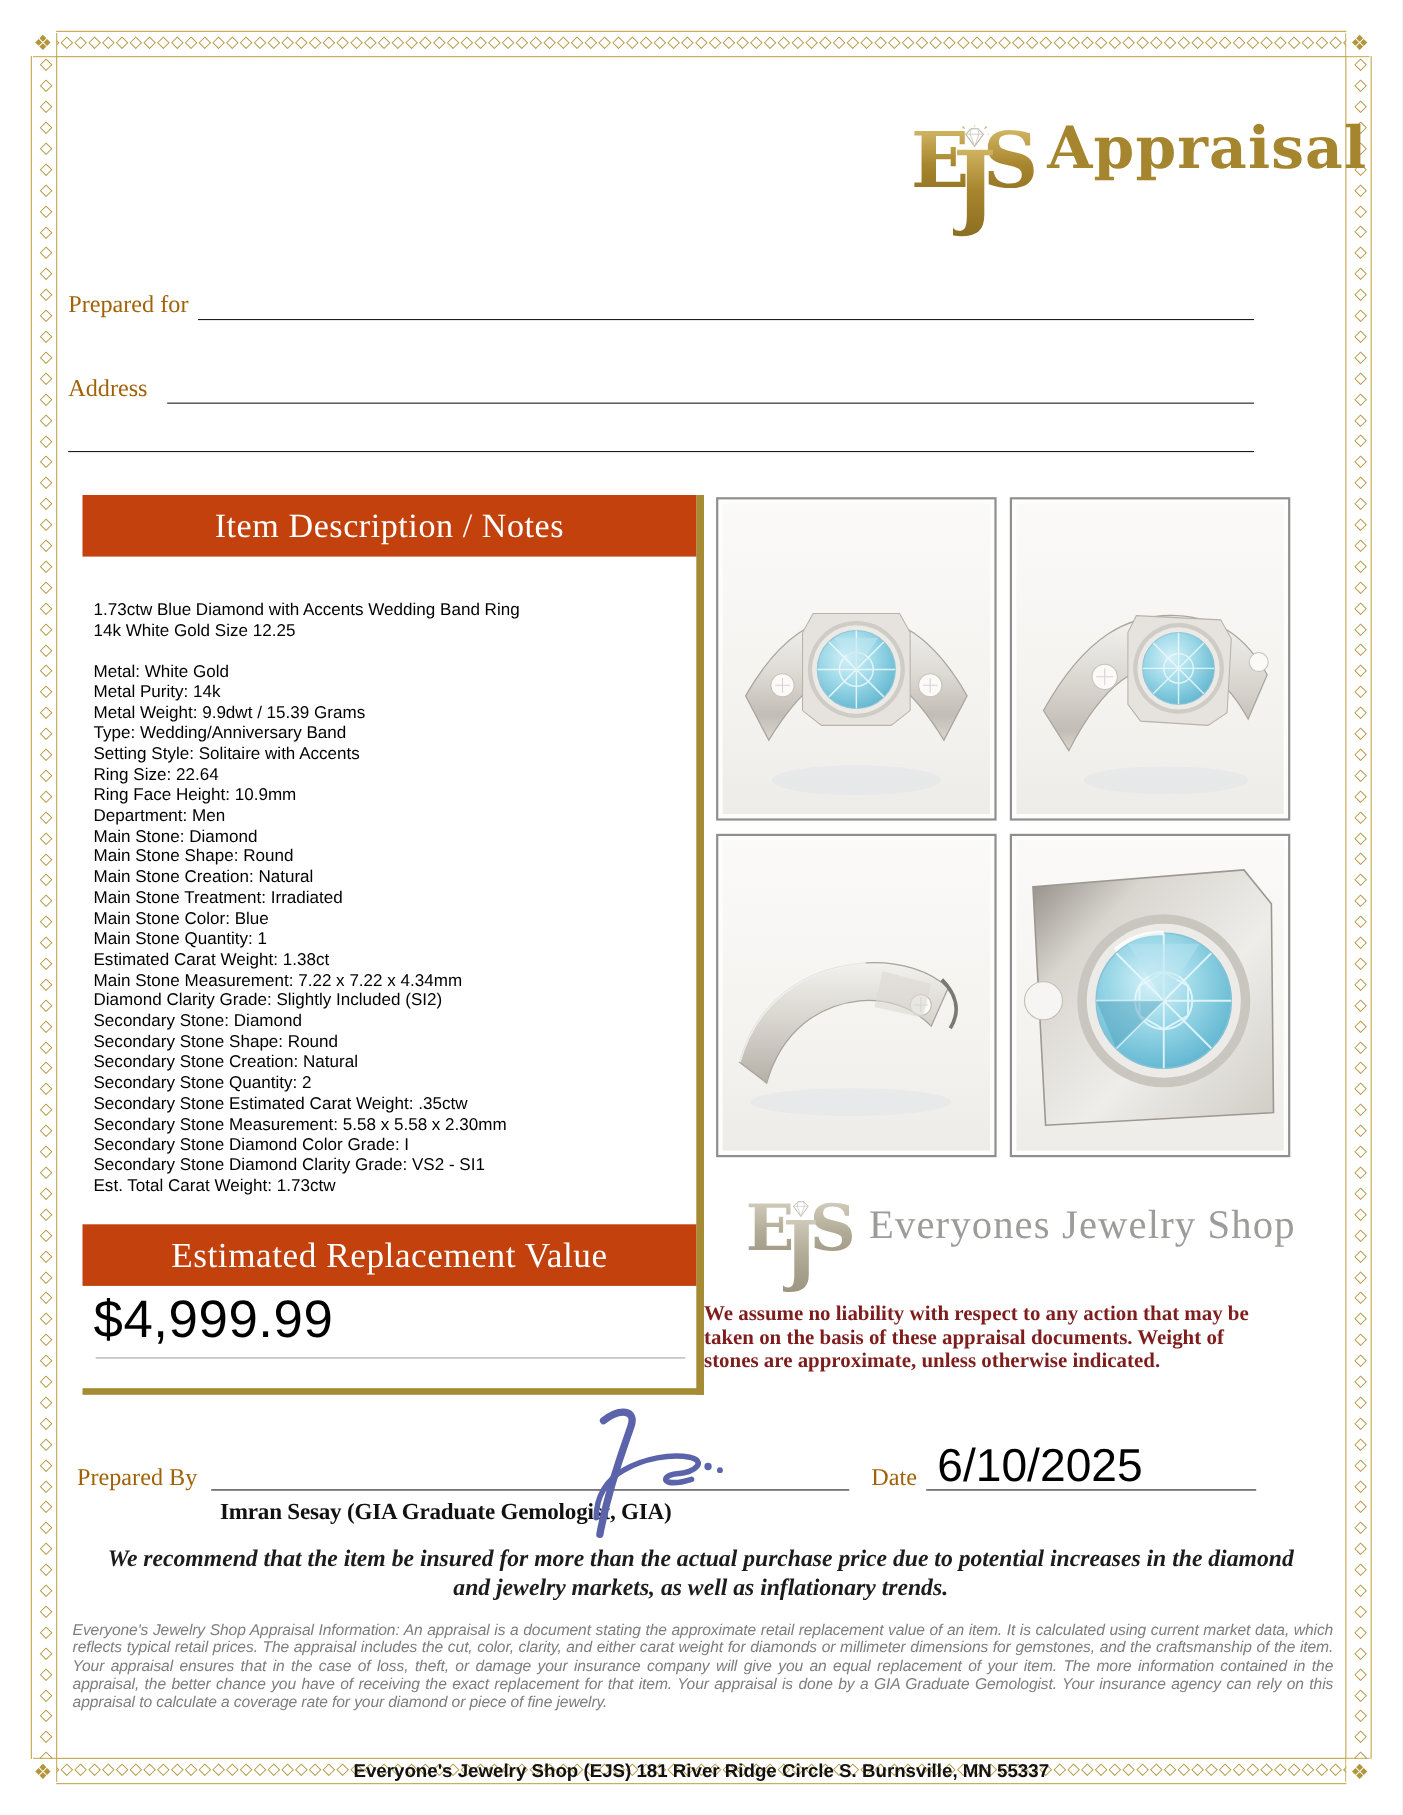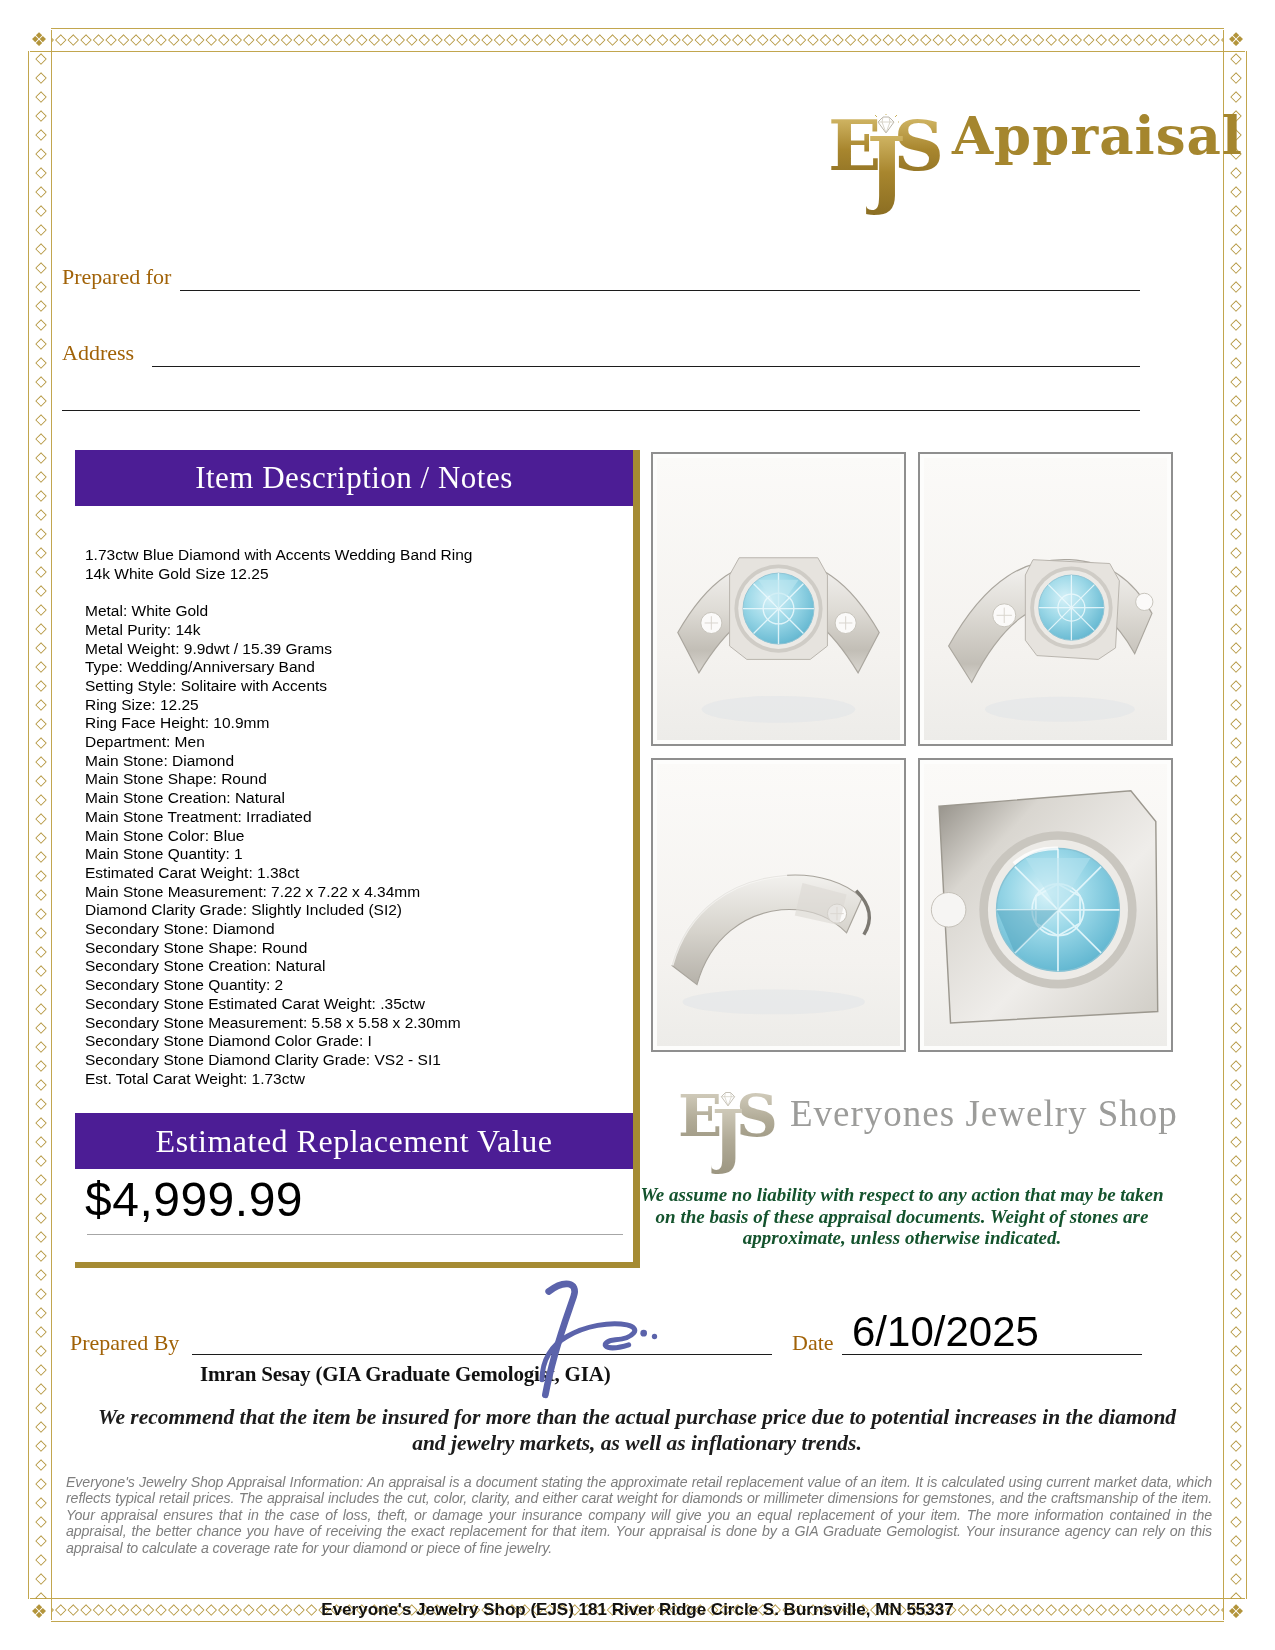--- a/index.html
+++ b/index.html
@@ -47,43 +47,43 @@
   .rule{position:absolute;border-bottom:1.6px solid #1c1c1c;}
   .lbl-prepared-for{left:62px;top:264px;}
   .rule-prepared-for{left:180px;right:135px;top:262px;height:28px;}
   .lbl-address{left:62px;top:340px;}
   .rule-address{left:152px;right:135px;top:338px;height:28px;}
   .rule-address2{left:62px;right:135px;top:382px;height:28px;}
 
   
   .item-box{position:absolute;left:75px;top:450px;width:558px;height:812px;
             border-right:7px solid #a58b33;border-bottom:6px solid #a58b33;}
-  .section-bar{position:absolute;left:0;right:0;height:56px;background:#4c1d95;color:#fff;
+  .section-bar{position:absolute;left:0;right:0;height:56px;background:#c2410c;color:#fff;
                font-family:"Liberation Serif", serif;text-align:center;}
   .bar-item{top:0;font-size:31px;line-height:56px;letter-spacing:.5px;}
   .bar-value{top:663px;font-size:32px;line-height:56px;letter-spacing:.5px;}
   .item-text{position:absolute;top:96px;left:10px;right:8px;font-size:15.5px;line-height:18.7px;color:#000;}
   .detail-line,.summary-line{white-space:nowrap;}
   .blank-line{height:18.7px;}
   .value-amount{position:absolute;top:722px;left:10px;font-size:48px;letter-spacing:.5px;color:#000;}
   .value-underline{position:absolute;top:784px;left:12px;right:10px;border-top:1.5px solid #a6a6a6;}
 
   
   .photos{position:absolute;left:651px;top:452px;width:522px;height:600px;display:grid;
           grid-template-columns:1fr 1fr;grid-template-rows:1fr 1fr;gap:12px;}
   .photo{border:2px solid #8f8f8f;background:#fdfdfc;padding:4px;}
   .photo-inner{width:100%;height:100%;background:linear-gradient(#fbfaf8,#f4f2ef 70%,#edecE9);position:relative;overflow:hidden;}
   .photo-inner svg{position:absolute;inset:0;width:100%;height:100%;}
 
   
   .shop-name{position:absolute;left:790px;top:1092px;font-family:"Liberation Serif", serif;
              font-size:37px;color:#9c9c9a;letter-spacing:1px;}
-  .shop-disclaimer{position:absolute;left:640px;width:524px;top:1184px;text-align:center;
-                   font-family:"Liberation Serif", serif;font-style:italic;font-weight:700;
-                   font-size:19px;line-height:21.5px;color:#14532d;}
+  .shop-disclaimer{position:absolute;left:640px;width:524px;top:1184px;
+                   font-family:"Liberation Serif", serif;font-weight:700;
+                   font-size:19px;line-height:21.5px;color:#7f1d1d;}
 
   
   .lbl-prepared-by{left:70px;top:1330px;}
   .rule-prepared-by{left:192px;width:580px;top:1326px;height:28px;border-bottom-width:1.8px;}
   .signature-svg{position:absolute;left:452px;top:1278px;width:250px;height:122px;z-index:3;}
   .signer-name{position:absolute;left:200px;top:1362px;font-family:"Liberation Serif", serif;
                font-weight:700;font-size:21px;letter-spacing:-.2px;color:#111;}
   .lbl-date{left:792px;top:1330px;}
   .date-value{position:absolute;left:852px;top:1308px;font-size:42px;color:#000;z-index:2;}
   .rule-date{left:842px;width:300px;top:1326px;height:28px;border-bottom-width:1.8px;}
@@ -139,21 +139,21 @@
     <div class="item-text">
       <div class="summary-line">1.73ctw Blue Diamond with Accents Wedding Band Ring</div>
       <div class="summary-line">14k White Gold Size 12.25</div>
       <div class="blank-line"></div>
       <div>
           <div class="detail-line">Metal: White Gold</div>
           <div class="detail-line">Metal Purity: 14k</div>
           <div class="detail-line">Metal Weight: 9.9dwt / 15.39 Grams</div>
           <div class="detail-line">Type: Wedding/Anniversary Band</div>
           <div class="detail-line">Setting Style: Solitaire with Accents</div>
-          <div class="detail-line">Ring Size: 12.25</div>
+          <div class="detail-line">Ring Size: 22.64</div>
           <div class="detail-line">Ring Face Height: 10.9mm</div>
           <div class="detail-line">Department: Men</div>
           <div class="detail-line">Main Stone: Diamond</div>
           <div class="detail-line">Main Stone Shape: Round</div>
           <div class="detail-line">Main Stone Creation: Natural</div>
           <div class="detail-line">Main Stone Treatment: Irradiated</div>
           <div class="detail-line">Main Stone Color: Blue</div>
           <div class="detail-line">Main Stone Quantity: 1</div>
           <div class="detail-line">Estimated Carat Weight: 1.38ct</div>
           <div class="detail-line">Main Stone Measurement: 7.22 x 7.22 x 4.34mm</div>

